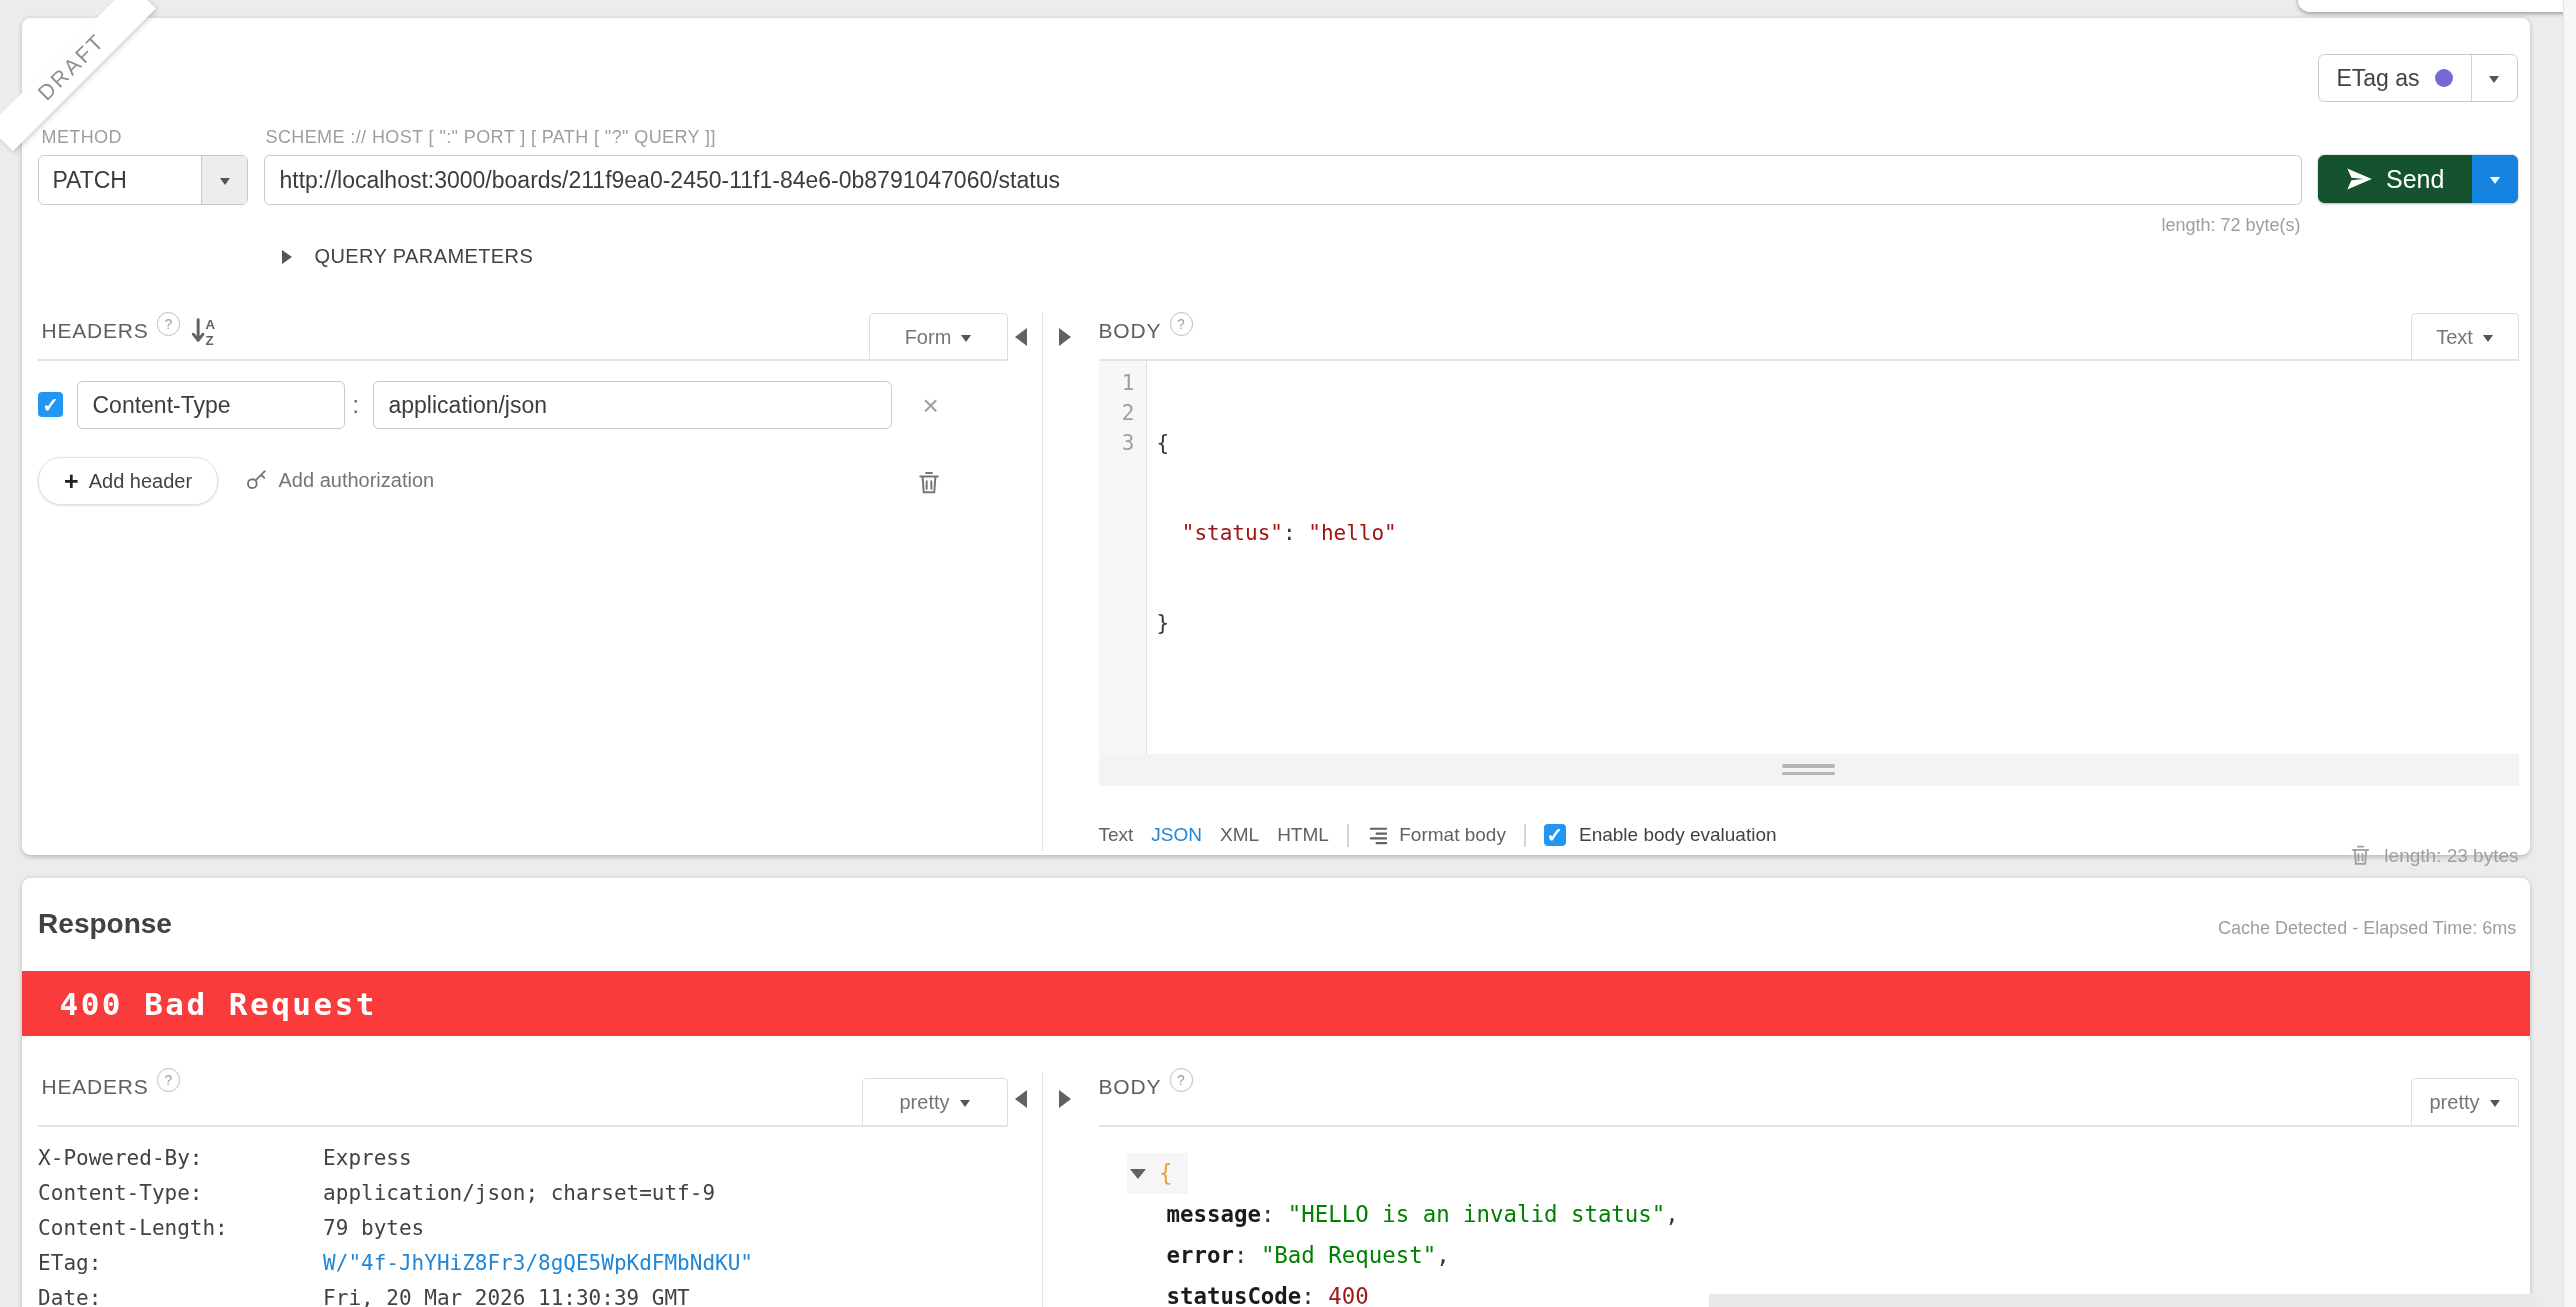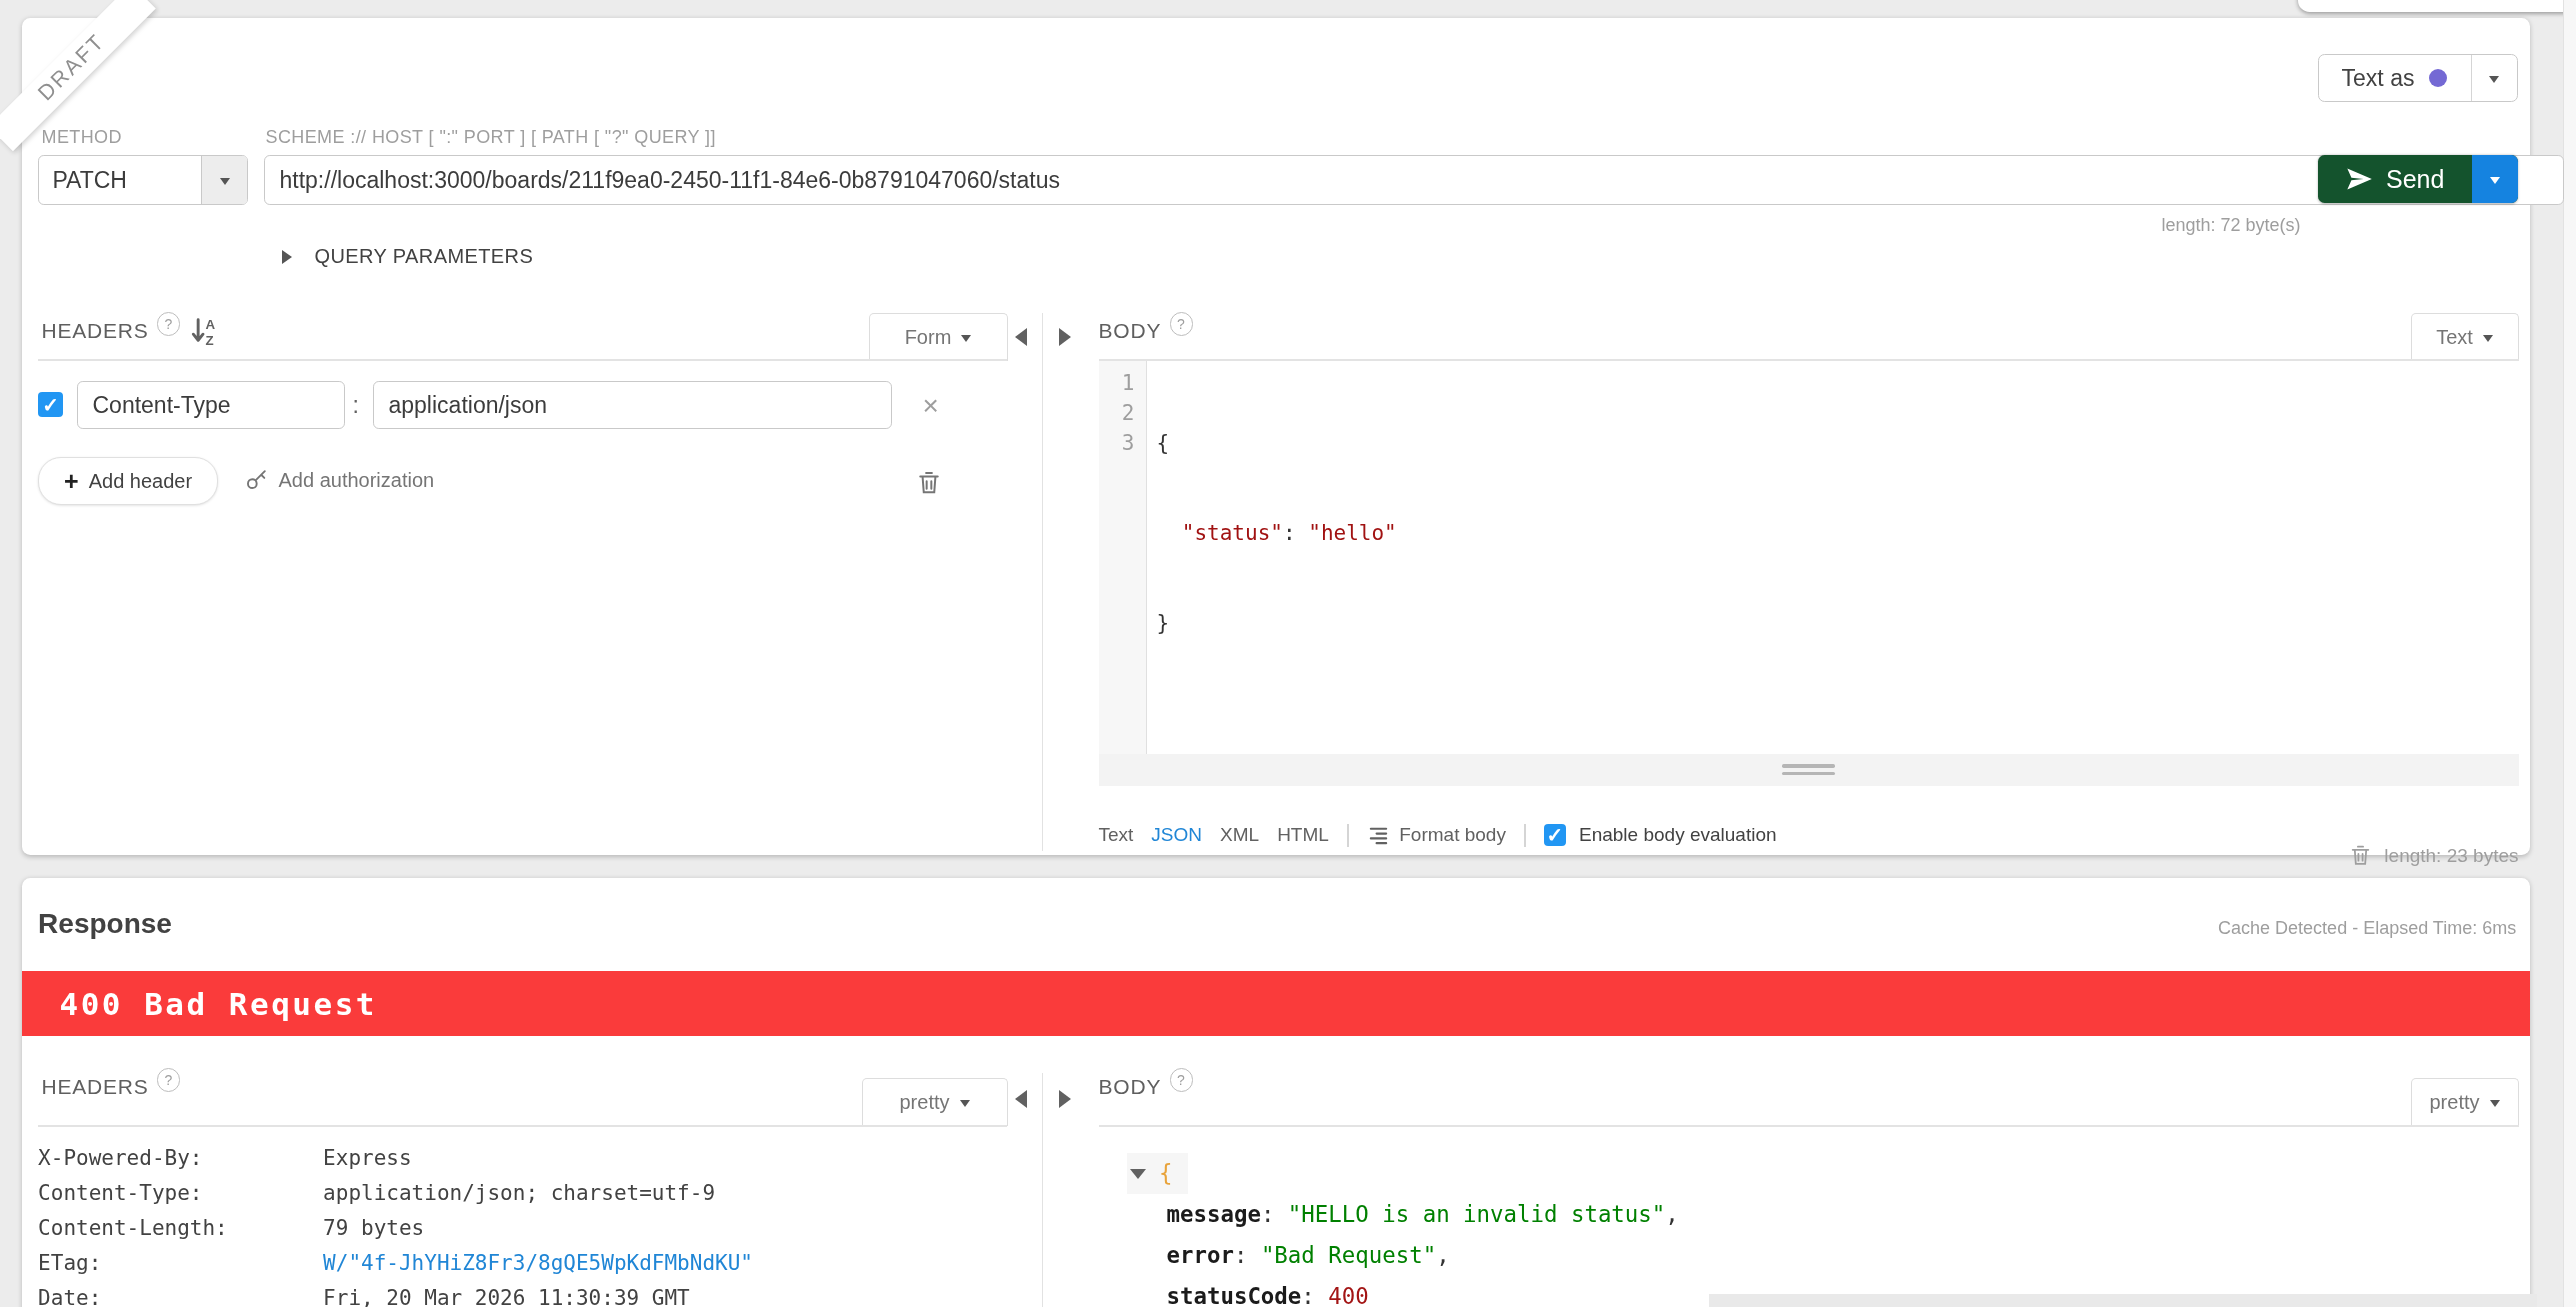--- a/index.html
+++ b/index.html
@@ -48,21 +48,21 @@
                  font-size:23px;color:#424242;}
   #save-as .seg{width:45px;border-left:1.7px solid #d5d5d5;display:flex;align-items:center;justify-content:center;}
   #dirty-dot{width:18px;height:18px;border-radius:50%;background:#7469d4;}
 
   #send-btn{left:2296px;top:137px;background:#14532d;border-radius:6.6px;overflow:hidden;
             box-shadow:0 0.8px 2.5px rgba(0,0,0,0.3);}
   #send-btn .main{flex:1;display:flex;align-items:center;justify-content:center;gap:13.3px;
                   color:#fff;font-size:25px;}
   #send-btn .seg{width:46px;background:#1583e0;display:flex;align-items:center;justify-content:center;}
 
-  #url-input{left:242px;top:137px;width:2300px;height:50px;}
+  #url-input{left:242px;top:137px;width:2038px;height:50px;}
   #url-length{position:absolute;right:229px;top:197px;color:#9e9e9e;font-size:18px;}
 
   #query-params{position:absolute;left:260px;top:227px;display:flex;align-items:center;gap:16px;
                 color:#424242;font-size:20px;letter-spacing:0.4px;}
   .tri-right{width:0;height:0;border:7.5px solid transparent;border-left:10.8px solid #555;}
 
   
   .rule{position:absolute;height:1.7px;background:#e3e3e3;}
   .mode-tab{position:absolute;height:48px;border:1.7px solid #ddd;border-bottom:none;background:#fff;
             border-radius:5px 5px 0 0;display:flex;align-items:center;justify-content:center;gap:10px;
@@ -146,21 +146,21 @@
 
   <div id="top-tab"></div>
   <div id="vscrollbar"></div>
 
   <div class="card" id="request-card">
 
     <div id="ribbon" style="position:absolute;">DRAFT</div>
 
     <div class="split-btn" id="save-as">
       <div class="main">
-        <span>Text as</span>
+        <span>ETag as</span>
         <span id="dirty-dot"></span>
       </div>
       <div class="seg">
         <span class="caret-down small"></span>
       </div>
     </div>
 
     <div class="small-label" style="left:20px;top:109px;">METHOD</div>
     <div class="small-label" style="left:244px;top:109px;">SCHEME :// HOST [ ":" PORT ] [ PATH [ "?" QUERY ]]</div>
 

